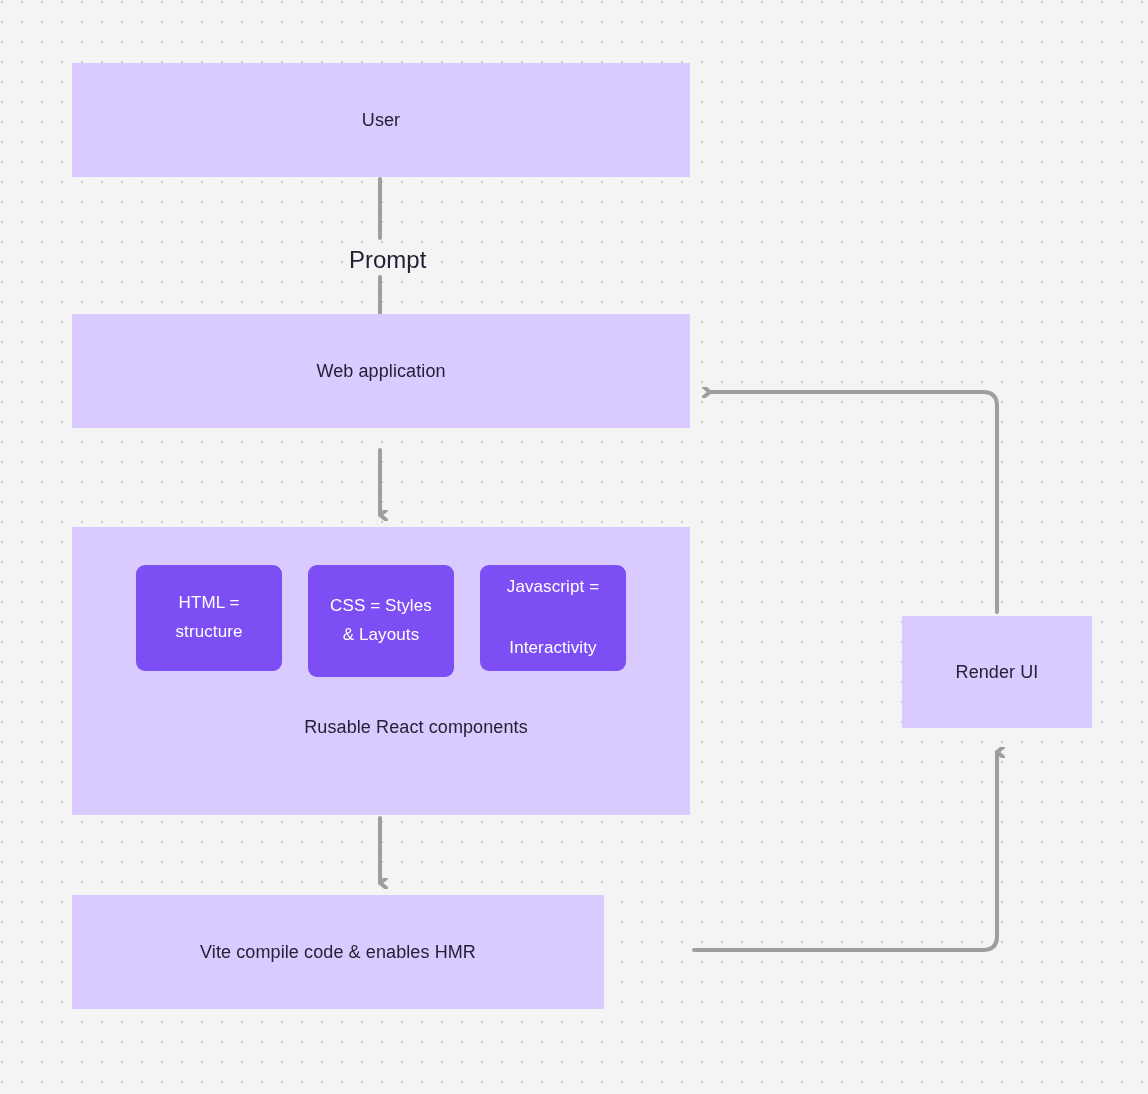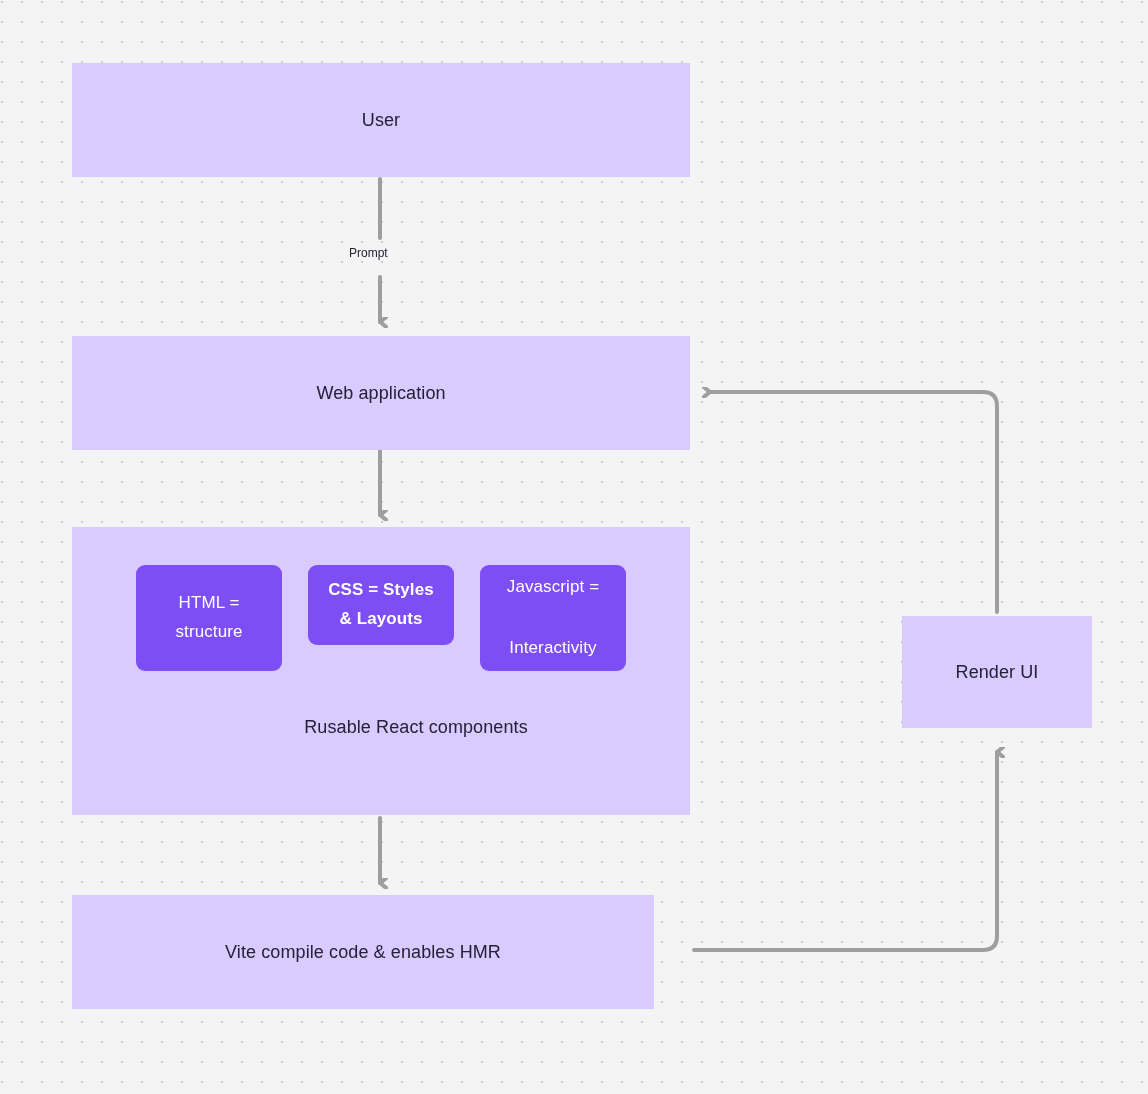--- a/index.html
+++ b/index.html
@@ -56,54 +56,54 @@
     background-color: #7c4ef4;
     color: #ffffff;
     font-size: 17px;
     line-height: 1.7;
     border-radius: 9px;
     flex-direction: column;
     padding: 6px 10px;
   }
 
   #node-user        { left: 72px;  top: 63px;  width: 618px; height: 114px; }
-  #node-webapp      { left: 72px;  top: 336px; width: 618px; height: 114px; }
+  #node-webapp      { left: 72px;  top: 314px; width: 618px; height: 114px; }
   #node-components  { left: 72px;  top: 527px; width: 618px; height: 288px; }
-  #node-vite        { left: 72px;  top: 895px; width: 582px; height: 114px; }
+  #node-vite        { left: 72px;  top: 895px; width: 532px; height: 114px; }
   #node-render      { left: 902px; top: 616px; width: 190px; height: 112px; justify-content: center; }
 
   
   .inner-row {
     position: absolute;
     left: 0;
     top: 38px;
     width: 618px;
     display: flex;
     justify-content: center;
     gap: 26px;
   }
   .node-inner.b1 { width: 146px; height: 106px; }
-  .node-inner.b2 { width: 146px; height: 80px; font-weight: bold; }
+  .node-inner.b2 { width: 146px; height: 112px; }
   .node-inner.b3 { width: 146px; height: 106px; }
   .inner-line { display: block; white-space: nowrap; }
 
   .components-caption {
     position: absolute;
     left: 0;
     top: 188px;
     width: 688px;
     text-align: center;
     font-size: 18px;
     color: #232136;
   }
 
   
   .edge-label {
     position: absolute;
-    font-size: 12px;
+    font-size: 24px;
     color: #232136;
     background-color: #f4f4f4;
     padding: 1px 5px;
     white-space: nowrap;
   }
   #label-prompt { left: 344px; top: 245px; }
 
   .node-title { pointer-events: none; }
 </style>
 </head>

